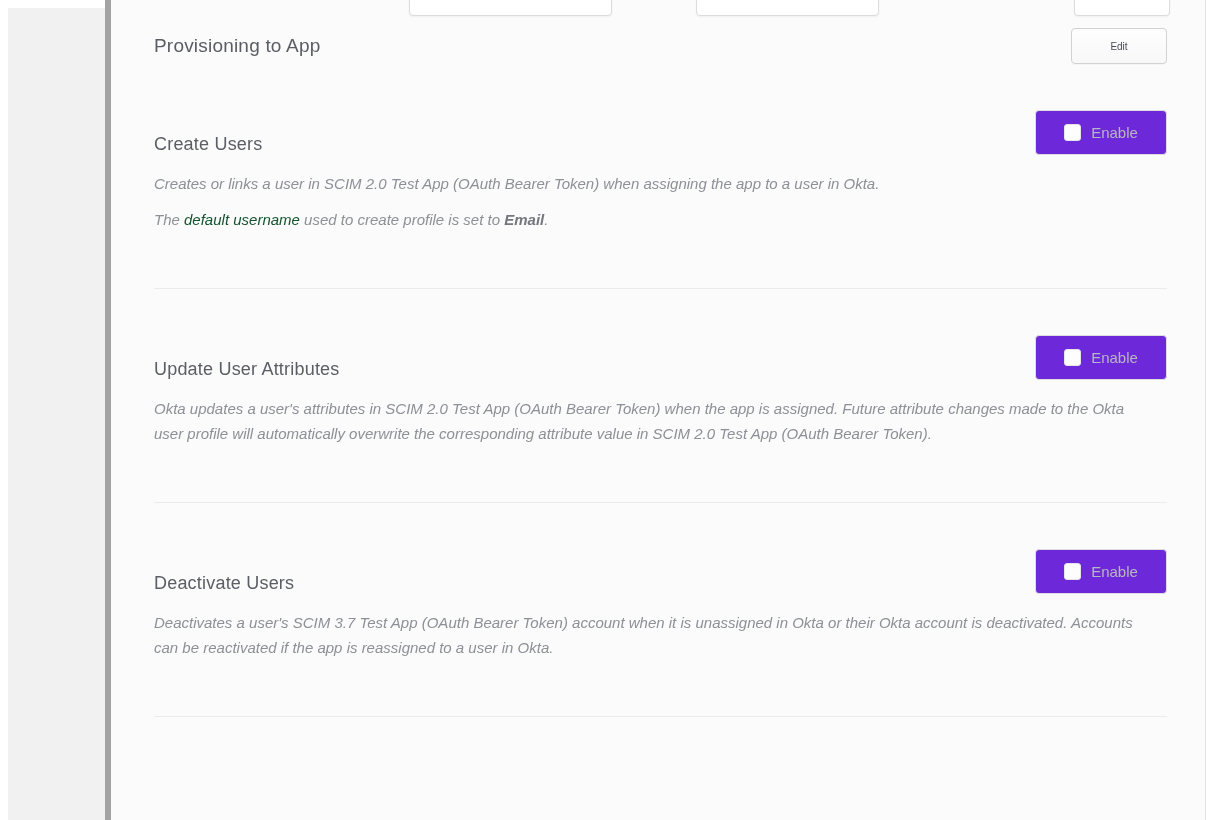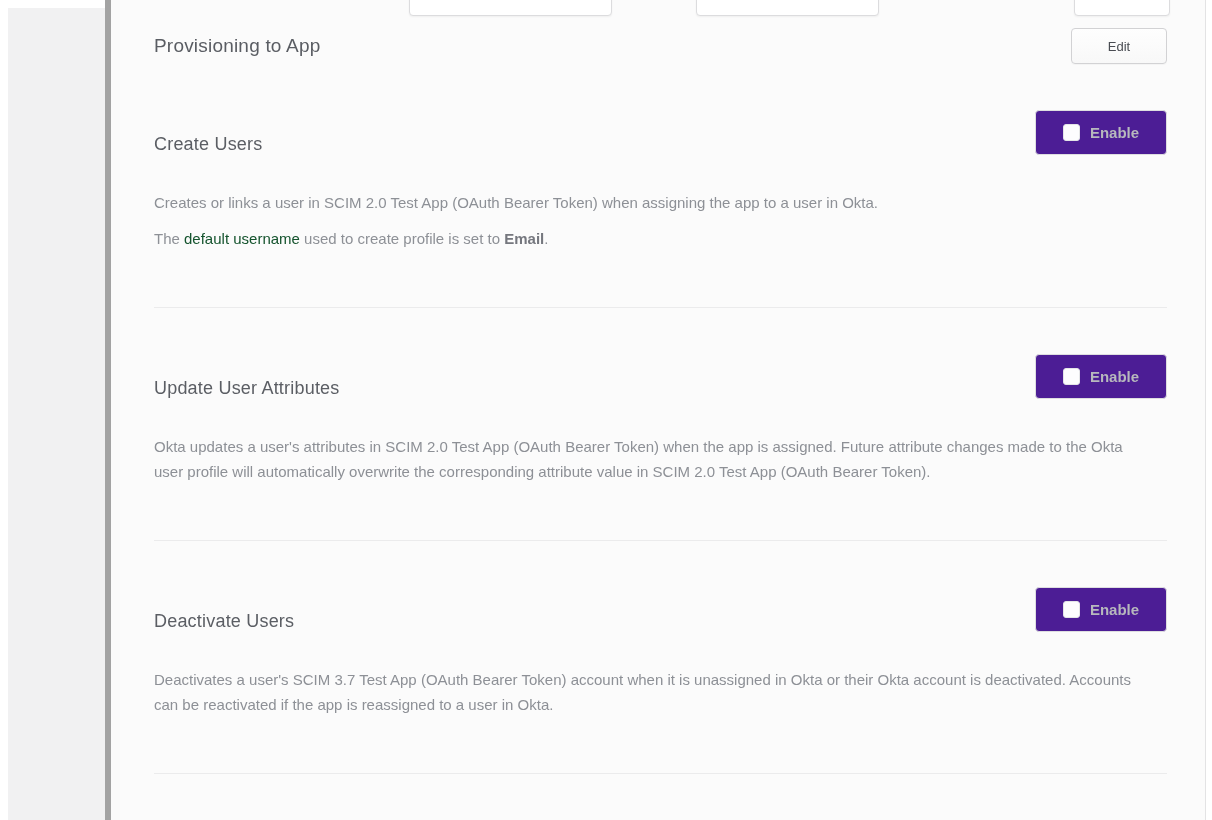--- a/index.html
+++ b/index.html
@@ -47,21 +47,21 @@
     justify-content: space-between;
   }
   .page-title {
     font-size: 19px;
     font-weight: 400;
     color: #5a5d63;
     letter-spacing: 0.2px;
   }
   .edit-btn {
     font-family: "Liberation Sans", sans-serif;
-    font-size: 13px;
+    font-size: 10px;
     color: #494c52;
     background: linear-gradient(#fefefe, #f8f8f8);
     border: 1px solid #d2d2d4;
     border-radius: 4px;
     height: 36px;
     width: 96px;
     text-align: center;
     cursor: pointer;
     box-shadow: 0 1px 1px rgba(0,0,0,0.03);
   }
@@ -76,43 +76,43 @@
     font-size: 18px;
     font-weight: 400;
     color: #5b5e64;
     letter-spacing: 0.2px;
   }
   .enable-box {
     width: 132px;
     height: 45px;
     border: 1px solid #dedee0;
     border-radius: 4px;
-    background: #4c1d95;
+    background: #6d28d9;
     display: flex;
     align-items: center;
     justify-content: center;
     cursor: default;
-    font-weight: bold;
   }
   .checkbox {
     width: 17px;
     height: 17px;
     border: 1px solid #e4e5e7;
     border-radius: 3px;
     background: #fdfdfe;
     display: inline-block;
   }
   .enable-label {
     font-size: 15px;
     color: #b7b8bd;
     margin-left: 10px;
   }
   .section-body {
-    margin-top: 35px;
+    margin-top: 16px;
     max-width: 1000px;
+    font-style: italic;
   }
   .section-body p {
     font-size: 15px;
     line-height: 25px;
     color: #8d9096;
     margin: 0 0 11px 0;
   }
   .section-body p:last-child { margin-bottom: 0; }
   .inline-link {
     color: #14532d;

